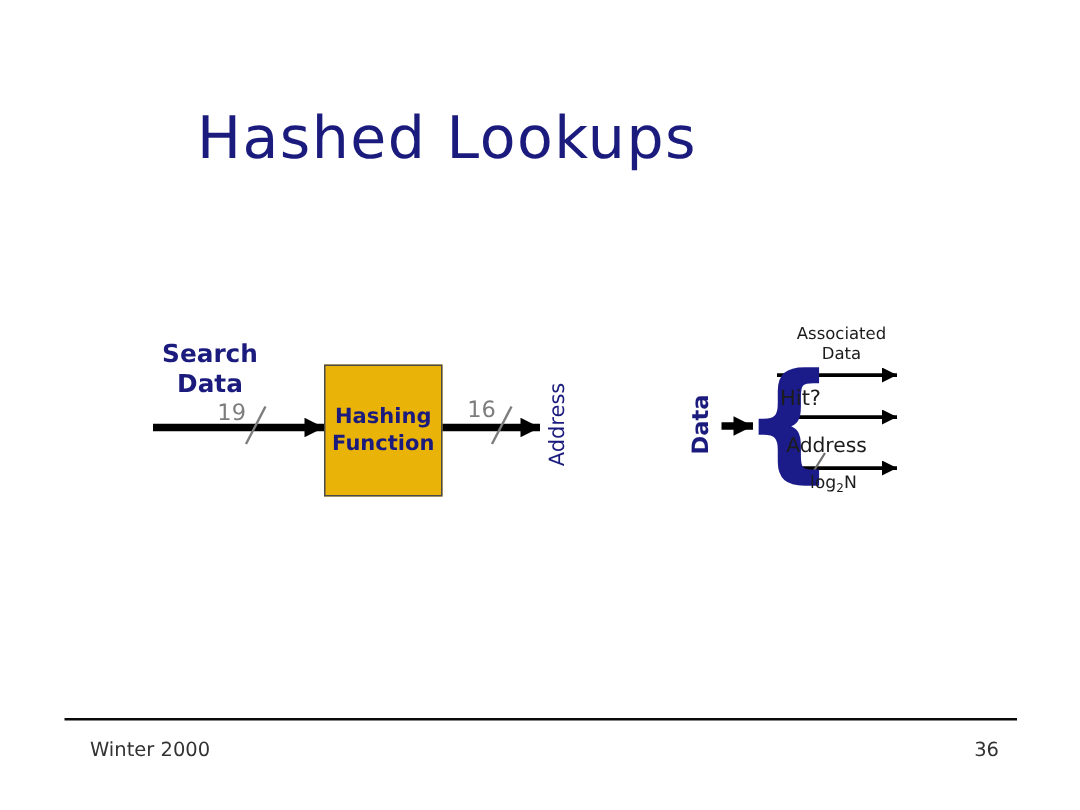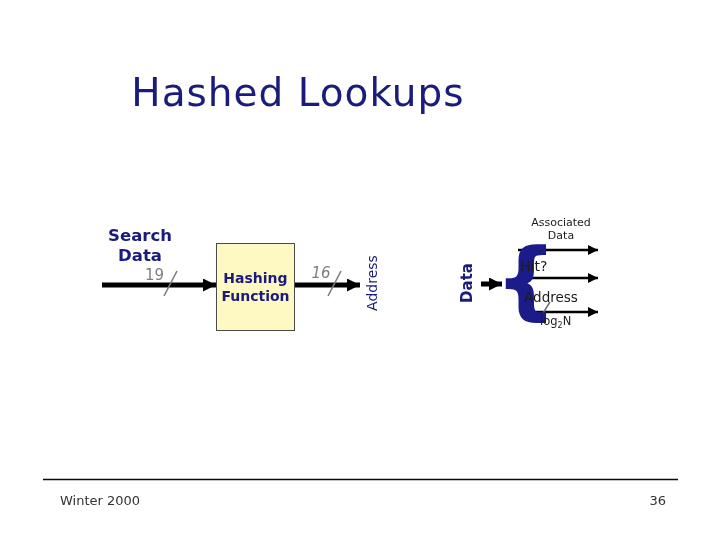--- a/index.html
+++ b/index.html
@@ -10,23 +10,23 @@
   .navy{color:#1b1b7e;}
   .graylbl{color:#7d7d7d;}
   .blk{color:#1c1c1c;}
 
   .title{left:0;top:70px;width:596px;text-align:center;font-size:39px;
          letter-spacing:1px;color:#1b1b7e;}
 
   .search-label{left:100px;top:226px;width:80px;text-align:center;
                 font-size:16.5px;font-weight:bold;line-height:1.22;}
   .bus32{left:128px;top:266px;width:36px;text-align:right;font-size:15px;}
-  .bus16{left:306px;top:264px;width:30px;text-align:center;font-size:15px;font-style:italic;}
+  .bus16{left:306px;top:264px;width:30px;text-align:center;font-size:15px;}
 
-  .box{position:absolute;background:#fef9c3;border:1px solid #4a4a4a;
+  .box{position:absolute;background:#eab308;border:1px solid #4a4a4a;
        display:flex;align-items:center;justify-content:center;text-align:center;}
   .hash-box{left:216px;top:243px;width:77px;height:86px;}
   .hash-box .lbl{font-size:14px;font-weight:bold;line-height:1.3;white-space:pre-line;}
   .mem-box{left:360px;top:238px;width:120px;height:90px;}
   .mem-label{font-size:17px;font-weight:bold;letter-spacing:1.5px;margin-left:10px;}
 
   .vlabel{position:absolute;white-space:nowrap;transform:translate(-50%,-50%) rotate(-90deg);}
   .addr-port{left:372px;top:283px;font-size:14px;}
   .data-port{left:467px;top:283px;font-size:15px;font-weight:bold;}
 

